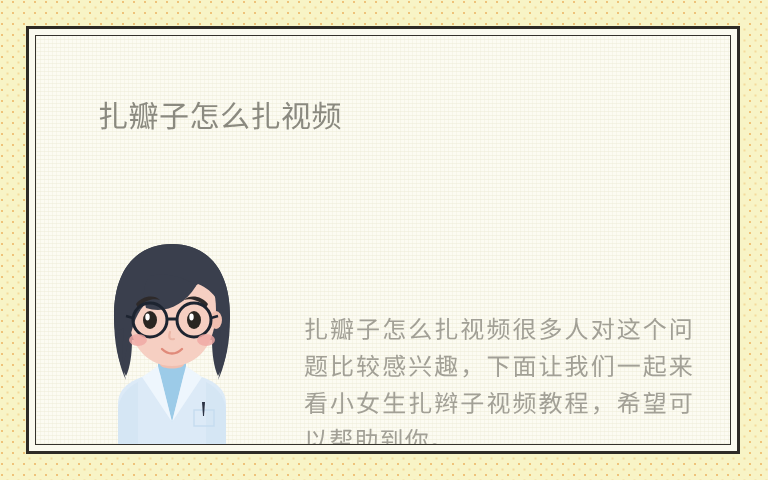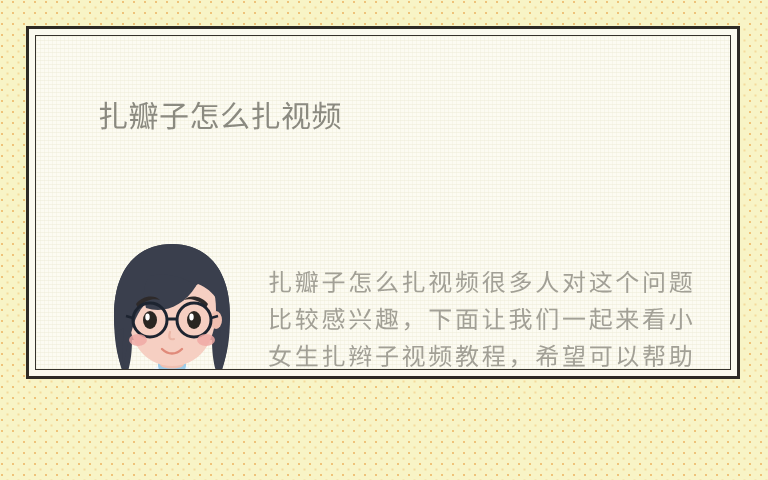--- a/index.html
+++ b/index.html
@@ -27,21 +27,21 @@
     background-size: 11px 11px, 11px 11px;
     background-position: 0 0, 5.5px 5.5px;
   }
 
   
   #card-frame {
     position: absolute;
     left: 26px;
     top: 26px;
     width: 714px;
-    height: 353px;
+    height: 428px;
     box-sizing: border-box;
     border: 3px solid #2e2b26;
     background: #fbfaef;
   }
   #card-inner-rule {
     position: absolute;
     left: 6px;
     top: 6px;
     right: 6px;
     bottom: 6px;
@@ -79,21 +79,22 @@
     font-family: "Liberation Sans", "DejaVu Sans", sans-serif;
   }
 
   
   #content-row {
     position: absolute;
     left: 62px;
     top: 172px;
     right: 36px;
     display: flex;
-    align-items: center;
+    align-items: flex-end;
+    gap: 36px;
   }
 
   #avatar-figure {
     width: 148px;
     height: 228px;
     flex: 0 0 148px;
     position: relative;
     overflow: hidden;
     margin-top: 24px;
   }

